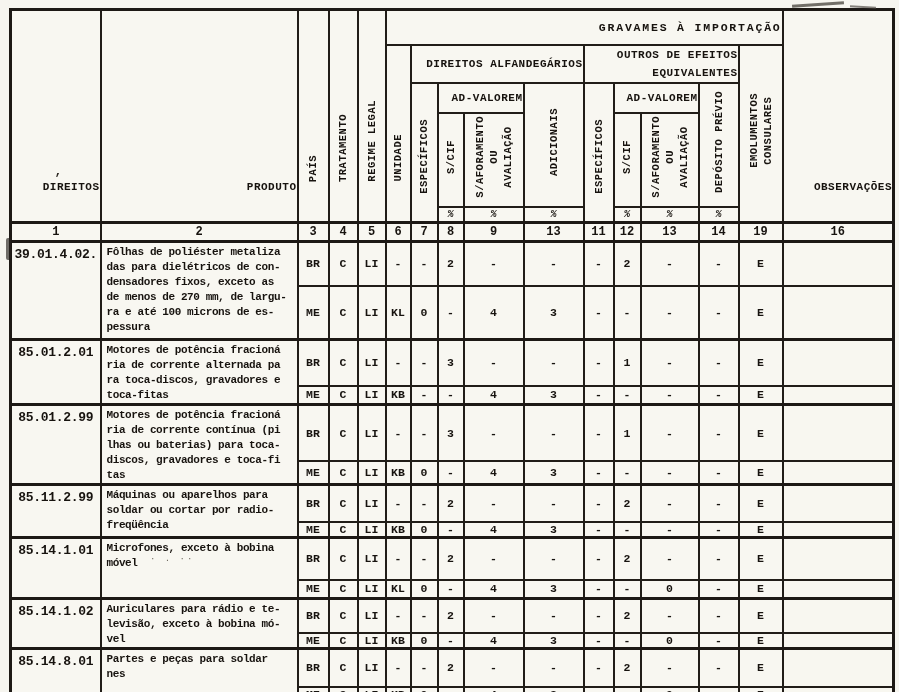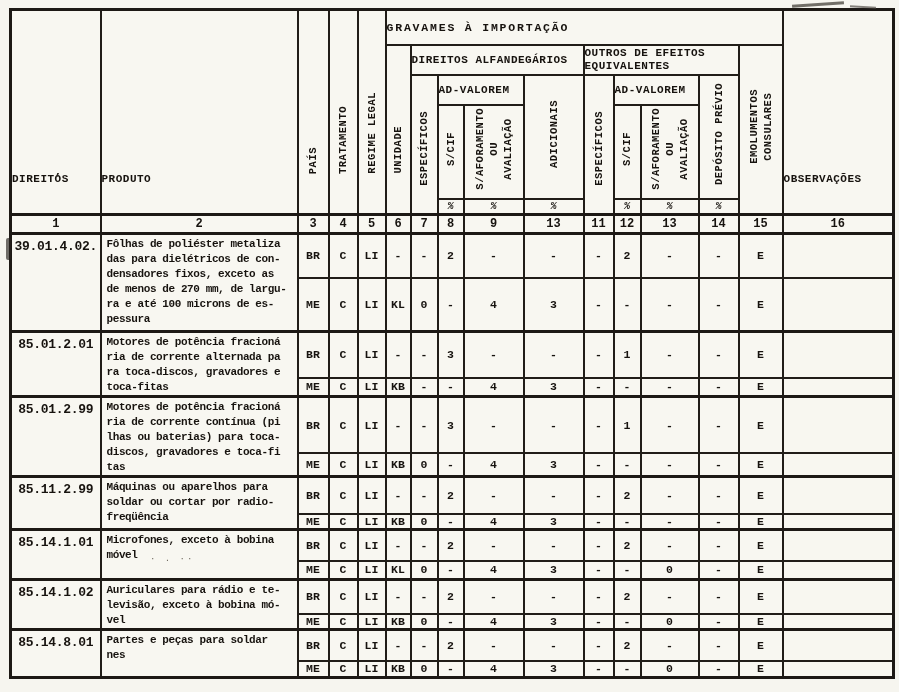--- a/index.html
+++ b/index.html
@@ -16,24 +16,24 @@
     border:3px solid #1d1915;
     background:#f8f7f1;
   }
   th,td{
     border:2px solid #211d18;padding:0;
     font-weight:bold;overflow:hidden;
   }
   
   tr.hr1{height:35px;} tr.hr2{height:30px;margin-left:20px;} tr.hr3{height:30px;}
   tr.hr4{height:94px;} tr.hr5{height:16px;} tr.hr6{height:19px;}
-  th.hcell{text-align:left;vertical-align:middle;font-size:11px;letter-spacing:.5px;}
+  th.hcell{text-align:right;vertical-align:middle;font-size:11px;letter-spacing:.5px;}
   th.low{vertical-align:bottom;padding-bottom:28px;}
   th.gravames-cell{font-size:11.5px;letter-spacing:1.8px;}
-  th.multiline{white-space:pre-line;line-height:13px;}
+  th.multiline{white-space:pre-line;line-height:18px;}
   th.vert{text-align:center;vertical-align:middle;}
   th.vert .vtxt{
     display:inline-block;writing-mode:vertical-rl;transform:rotate(180deg);
     white-space:pre-line;font-size:10.5px;line-height:14px;letter-spacing:.5px;
   }
   th.vert-low{vertical-align:bottom;padding-bottom:34px;}
   th.vert-low2{vertical-align:bottom;padding-bottom:22px;}
   th.pct{font-size:10px;font-style:italic;text-align:center;vertical-align:middle;}
   tr.hr6 th{font-size:12px;text-align:center;vertical-align:middle;
     border-top:3px solid #1d1915;border-bottom:3px solid #1d1915;}
@@ -133,21 +133,21 @@
         <th>5</th>
         <th>6</th>
         <th>7</th>
         <th>8</th>
         <th>9</th>
         <th>13</th>
         <th>11</th>
         <th>12</th>
         <th>13</th>
         <th>14</th>
-        <th>15</th>
+        <th>19</th>
         <th>16</th>
       </tr>
     </thead>
     <tbody>
         <tr class="group-start" style="height: 44px;">
           <td rowspan="2" class="code-cell">39.01.4.02.</td>
           <td rowspan="2" class="prod-cell">Fôlhas de poliéster metaliza
 das para dielétricos de con-
 densadores fixos, exceto as
 de menos de 270 mm, de largu-
@@ -288,21 +288,21 @@
           <td class="data-cell">-</td>
           <td class="data-cell">4</td>
           <td class="data-cell">3</td>
           <td class="data-cell">-</td>
           <td class="data-cell">-</td>
           <td class="data-cell">-</td>
           <td class="data-cell">-</td>
           <td class="data-cell">E</td>
           <td class="data-cell obs-cell"></td>
         </tr>
-        <tr class="group-start" style="height: 32px; margin-left: 20px;">
+        <tr class="group-start" style="height: 43px; margin-left: 20px;">
           <td rowspan="2" class="code-cell">85.14.1.01</td>
           <td rowspan="2" class="prod-cell">Microfones, exceto à bobina
 móvel</td>
           <td class="data-cell">BR</td>
           <td class="data-cell">C</td>
           <td class="data-cell">LI</td>
           <td class="data-cell">-</td>
           <td class="data-cell">-</td>
           <td class="data-cell">2</td>
           <td class="data-cell">-</td>
@@ -359,21 +359,21 @@
           <td class="data-cell">-</td>
           <td class="data-cell">4</td>
           <td class="data-cell">3</td>
           <td class="data-cell">-</td>
           <td class="data-cell">-</td>
           <td class="data-cell">0</td>
           <td class="data-cell">-</td>
           <td class="data-cell">E</td>
           <td class="data-cell obs-cell"></td>
         </tr>
-        <tr class="group-start" style="height: 31px;">
+        <tr class="group-start" style="height: 38px;">
           <td rowspan="2" class="code-cell">85.14.8.01</td>
           <td rowspan="2" class="prod-cell">Partes e peças para soldar
 nes</td>
           <td class="data-cell">BR</td>
           <td class="data-cell">C</td>
           <td class="data-cell">LI</td>
           <td class="data-cell">-</td>
           <td class="data-cell">-</td>
           <td class="data-cell">2</td>
           <td class="data-cell">-</td>

